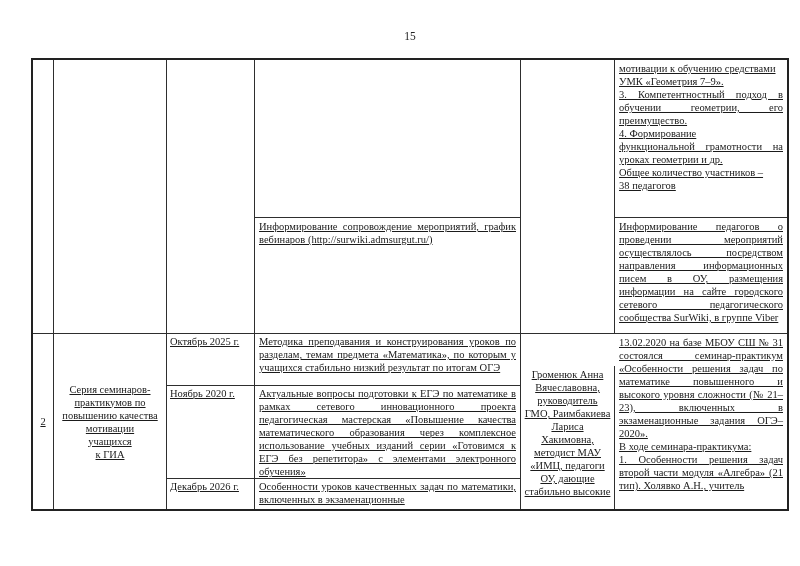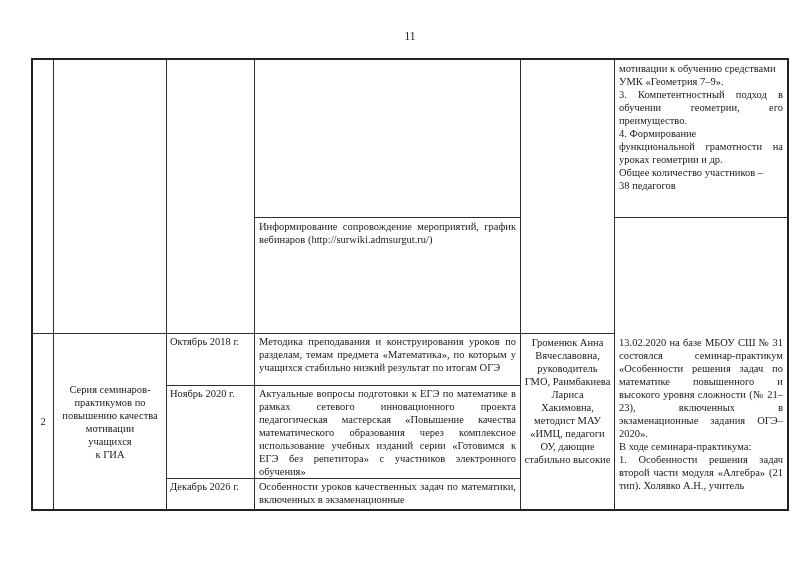--- a/index.html
+++ b/index.html
@@ -39,20 +39,21 @@
     grid-template-columns: 21px 113px 88px 266px 94px 1fr;
     grid-template-rows: 158px 116px 1fr;
   }
   .cell {
     box-sizing: border-box;
     border-right: 1px solid #2e2e2e;
     border-bottom: 1px solid #2e2e2e;
     overflow: hidden;
     font-size: 10.5px;
     line-height: 13px;
+    text-decoration: underline;
   }
   .no-r { border-right: none; }
   .no-b { border-bottom: none; }
   .span12 { grid-row: 1 / 3; }
   .txt-justify {
     text-align: justify;
     white-space: pre-line;
     padding: 2px 4px 0 4px;
   }
   .v-center {
@@ -61,20 +62,21 @@
     justify-content: center;
   }
   .name-cell {
     white-space: pre-line;
     text-align: center;
     padding: 0 3px;
   }
   .participants-cell {
     text-align: center;
     padding: 2px 3px 0 3px;
+    margin-top: 32px;
   }
   .subgrid {
     display: grid;
     grid-template-rows: 52px 93px 1fr;
     padding: 0;
   }
   .subcell {
     box-sizing: border-box;
     border-bottom: 1px solid #2e2e2e;
     overflow: hidden;
@@ -88,21 +90,21 @@
     text-align: justify;
     white-space: pre-line;
     padding: 1px 4px 0 4px;
   }
 </style>
 </head>
 <body>
 
 <div class="page">
 
-  <div class="page-number">11</div>
+  <div class="page-number">15</div>
 
   <div class="doc-table">
 
     <div class="cell span12" style="grid-column:1;"></div>
 
     <div class="cell span12" style="grid-column:2;"></div>
 
     <div class="cell span12" style="grid-column:3;"></div>
 
     <div class="cell" style="grid-column:4; grid-row:1;"></div>
@@ -112,36 +114,37 @@
     <div class="cell no-r txt-justify" style="grid-column:6; grid-row:1;">мотивации к обучению средствами
 УМК «Геометрия 7–9».
 3. Компетентностный подход в обучении геометрии, его преимущество.
 4. Формирование
 функциональной грамотности на уроках геометрии и др.
 Общее количество участников –
 38 педагогов</div>
 
     <div class="cell txt-justify" style="grid-column:4; grid-row:2;">Информирование сопровождение мероприятий, график вебинаров (http://surwiki.admsurgut.ru/)</div>
 
+    <div class="cell no-r txt-justify" style="grid-column:6; grid-row:2;">Информирование педагогов о проведении мероприятий осуществлялось посредством направления информационных писем в ОУ, размещения информации на сайте городского сетевого педагогического сообщества SurWiki, в группе Viber</div>
 
     <div class="cell no-b v-center" style="grid-column:1; grid-row:3;">2</div>
 
     <div class="cell no-b v-center name-cell" style="grid-column:2; grid-row:3;">Серия семинаров-практикумов по повышению качества мотивации
 учащихся
 к ГИА</div>
 
     <div class="cell no-b subgrid" style="grid-column:3; grid-row:3;">
-      <div class="subcell date-cell">Октябрь 2018 г.</div>
+      <div class="subcell date-cell">Октябрь 2025 г.</div>
       <div class="subcell date-cell">Ноябрь 2020 г.</div>
       <div class="subcell date-cell">Декабрь 2026 г.</div>
     </div>
 
     <div class="cell no-b subgrid" style="grid-column:4; grid-row:3;">
       <div class="subcell content-sub">Методика преподавания и конструирования уроков по разделам, темам предмета «Математика», по которым у учащихся стабильно низкий результат по итогам ОГЭ</div>
-      <div class="subcell content-sub">Актуальные вопросы подготовки к ЕГЭ по математике в рамках сетевого инновационного проекта педагогическая мастерская «Повышение качества математического образования через комплексное использование учебных изданий серии «Готовимся к ЕГЭ без репетитора» с участников электронного обучения»</div>
+      <div class="subcell content-sub">Актуальные вопросы подготовки к ЕГЭ по математике в рамках сетевого инновационного проекта педагогическая мастерская «Повышение качества математического образования через комплексное использование учебных изданий серии «Готовимся к ЕГЭ без репетитора» с элементами электронного обучения»</div>
       <div class="subcell content-sub">Особенности уроков качественных задач по математики, включенных в экзаменационные</div>
     </div>
 
     <div class="cell no-b participants-cell" style="grid-column:5; grid-row:3;">Громенюк Анна Вячеславовна, руководитель ГМО, Раимбакиева Лариса Хакимовна, методист МАУ «ИМЦ, педагоги ОУ, дающие стабильно высокие</div>
 
     <div class="cell no-r no-b txt-justify" style="grid-column:6; grid-row:3;">13.02.2020 на базе МБОУ СШ № 31 состоялся семинар-практикум «Особенности решения задач по математике повышенного и высокого уровня сложности (№ 21–23), включенных в экзаменационные задания ОГЭ–2020».
 В ходе семинара-практикума:
 1. Особенности решения задач второй части модуля «Алгебра» (21 тип). Холявко А.Н., учитель</div>
 
   </div>

